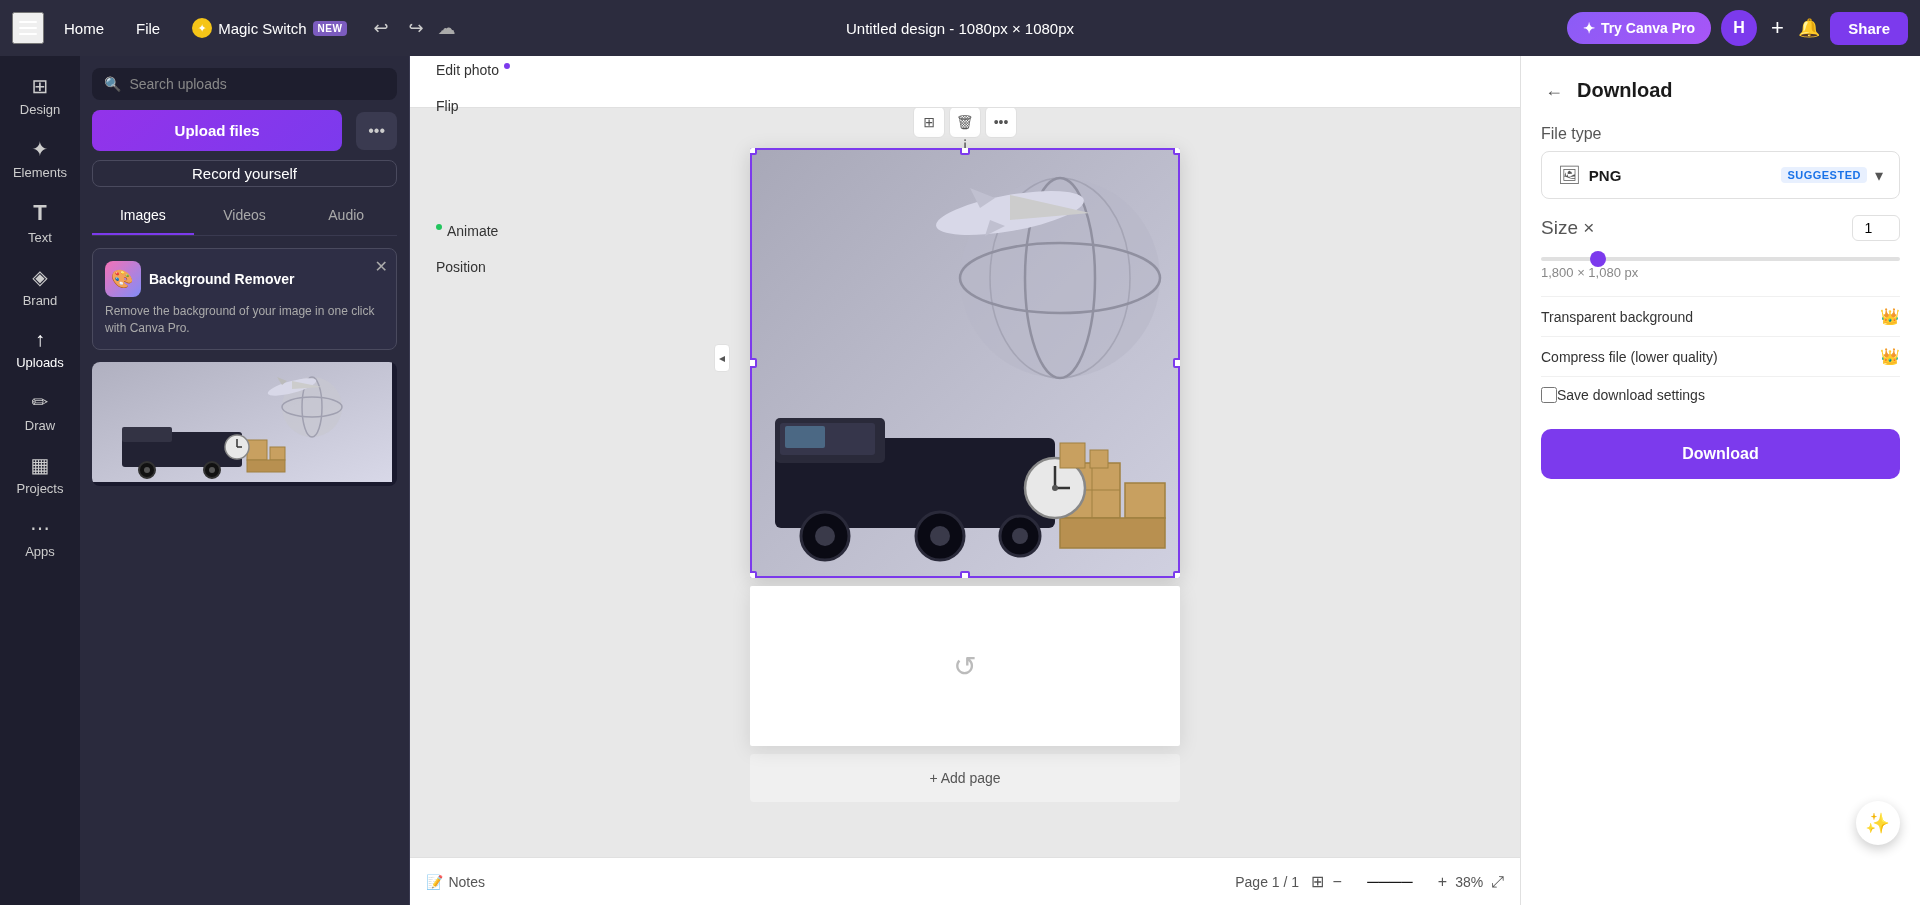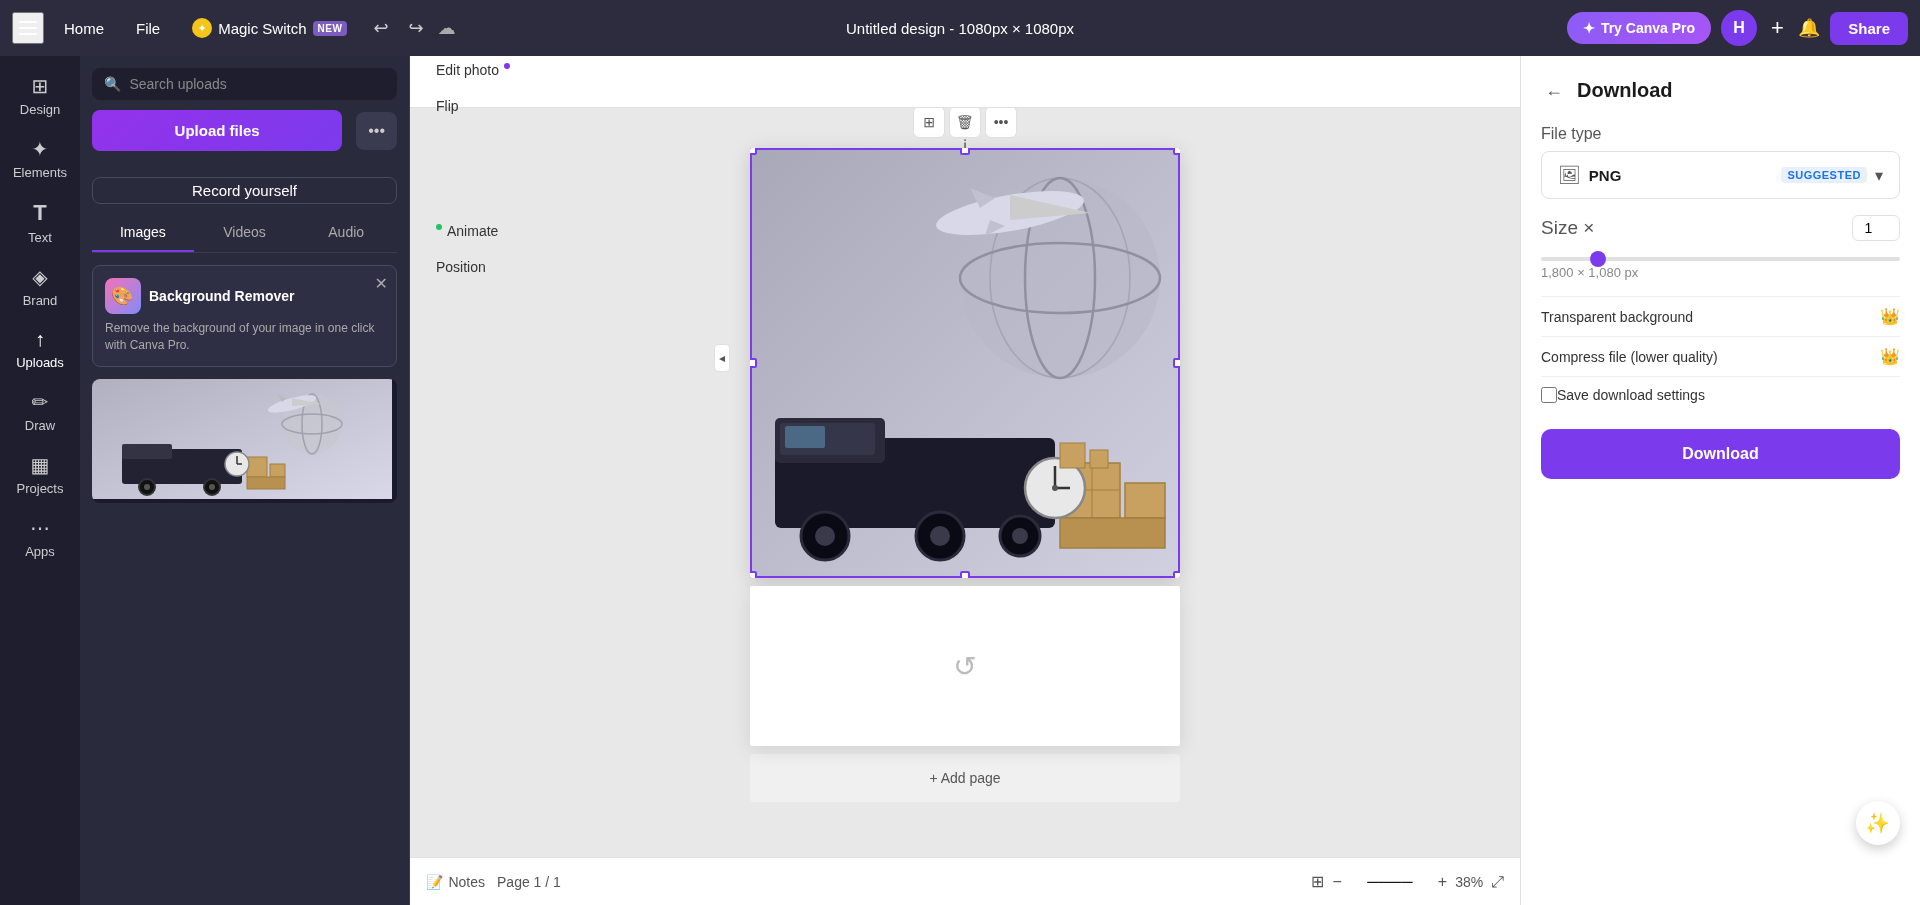--- a/index.html
+++ b/index.html
@@ -83,21 +83,21 @@
     }
     .search-bar input {
       background: none; border: none; color: #ec4899; font-size: 14px; flex: 1; outline: none;
     }
     .search-bar input::placeholder { color: #888; }
     .search-icon { color: #888; font-size: 14px; }
 
     .upload-files-btn {
       background: linear-gradient(135deg, #9333ea, #7c3aed); color: #fff; border: none; border-radius: 8px; padding: 12px; font-size: 15px; font-weight: 600; cursor: pointer; flex: 1;
     }
-    .upload-row { display: flex; align-items: center; gap: 14px; margin-bottom: 26px; }
+    .upload-row { display: flex; align-items: center; gap: 14px; margin-bottom: 9px; }
     .more-btn { background: #3a3a50; border: none; border-radius: 8px; padding: 10px 12px; cursor: pointer; color: #ccc; font-size: 16px; }
 
     .record-btn {
       width: 100%; background: #2a2a3d; border: 1px solid #4a4a5e; border-radius: 8px; padding: 4px; font-size: 15px; font-weight: 500; cursor: pointer; color: #fff; margin-bottom: 10px; text-align: center;
     }
 
     .tabs { display: flex; border-bottom: 1px solid #3a3a50; }
     .tab { flex: 1; text-align: center; padding: 10px; font-size: 14px; color: #aaa; cursor: pointer; border-bottom: 2px solid transparent; }
     .tab.active { color: #fff; border-bottom-color: #7c3aed; }
 
@@ -168,21 +168,21 @@
 
     .add-page-btn {
       width: 430px; height: 48px; background: #f0f0f0; border: none; border-radius: 4px; color: #555; font-size: 14px; cursor: pointer; margin-top: 8px;
     }
 
     
     .bottom-bar {
       height: 48px; background: #fff; border-top: 1px solid #e0e0e0; display: flex; align-items: center; padding: 0 16px; gap: 12px; flex-shrink: 0;
     }
     .bottom-bar .notes-btn { display: flex; align-items: center; gap: 5px; background: none; border: none; font-size: 14px; color: #555; cursor: pointer; }
-    .page-indicator { flex: 1; text-align: left; font-size: 14px; color: #555; }
+    .page-indicator { flex: 1; text-align: right; font-size: 14px; color: #555; }
     .zoom-controls { display: flex; align-items: center; gap: 8px; }
     .zoom-text { font-size: 14px; color: #555; }
     .zoom-btn { background: none; border: none; font-size: 16px; color: #555; cursor: pointer; }
 
     
     .download-panel {
       width: 400px; background: #fff; border-left: 1px solid #e0e0e0; display: flex; flex-direction: column; padding: 20px; flex-shrink: 0;
     }
     .panel-header { display: flex; align-items: center; gap: 10px; margin-bottom: 20px; }
     .back-btn { background: none; border: none; font-size: 18px; cursor: pointer; color: #555; padding: 4px; }

